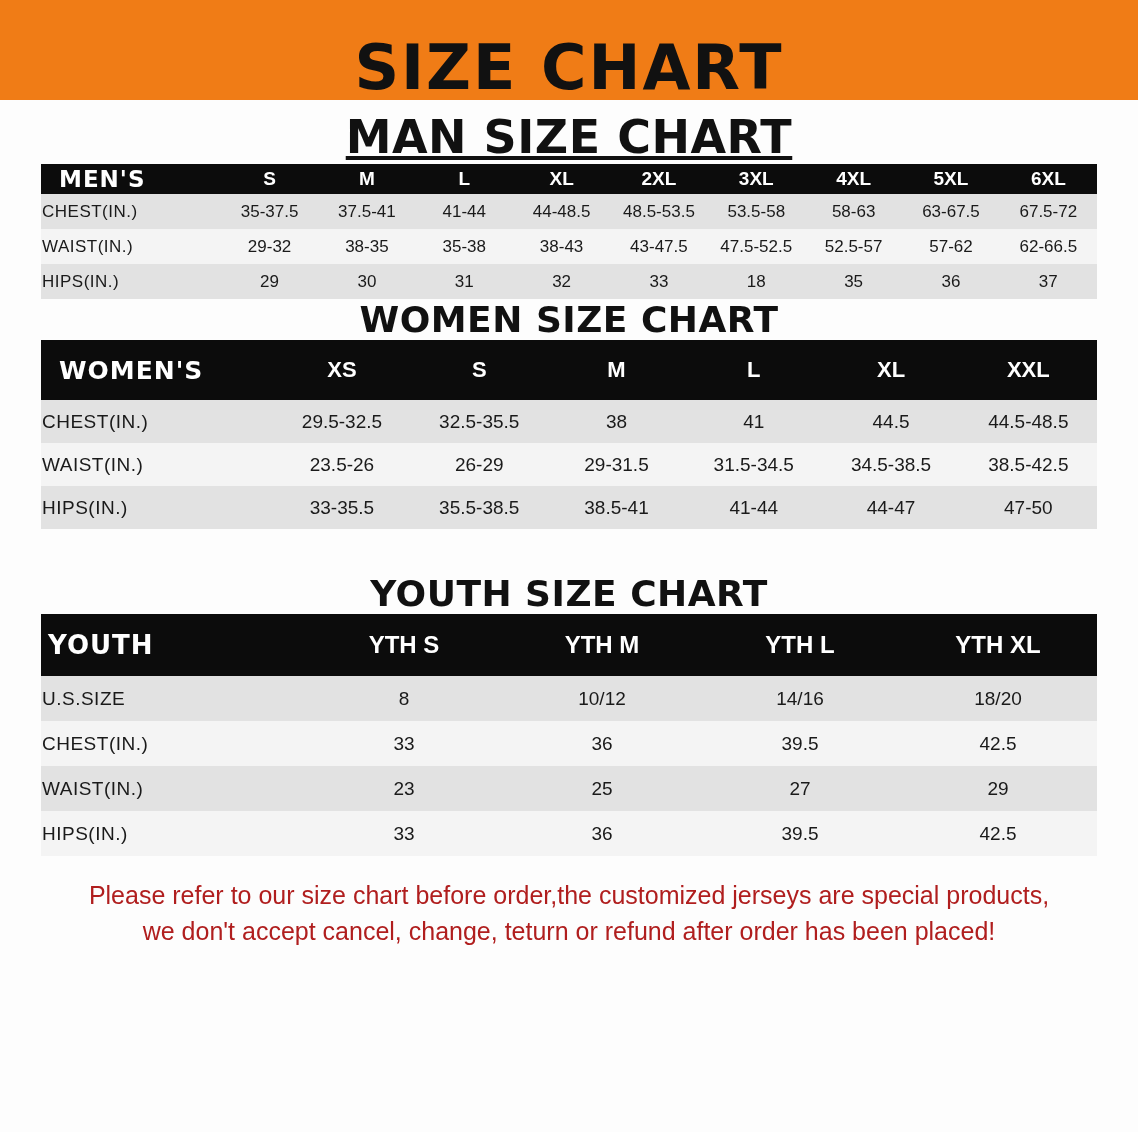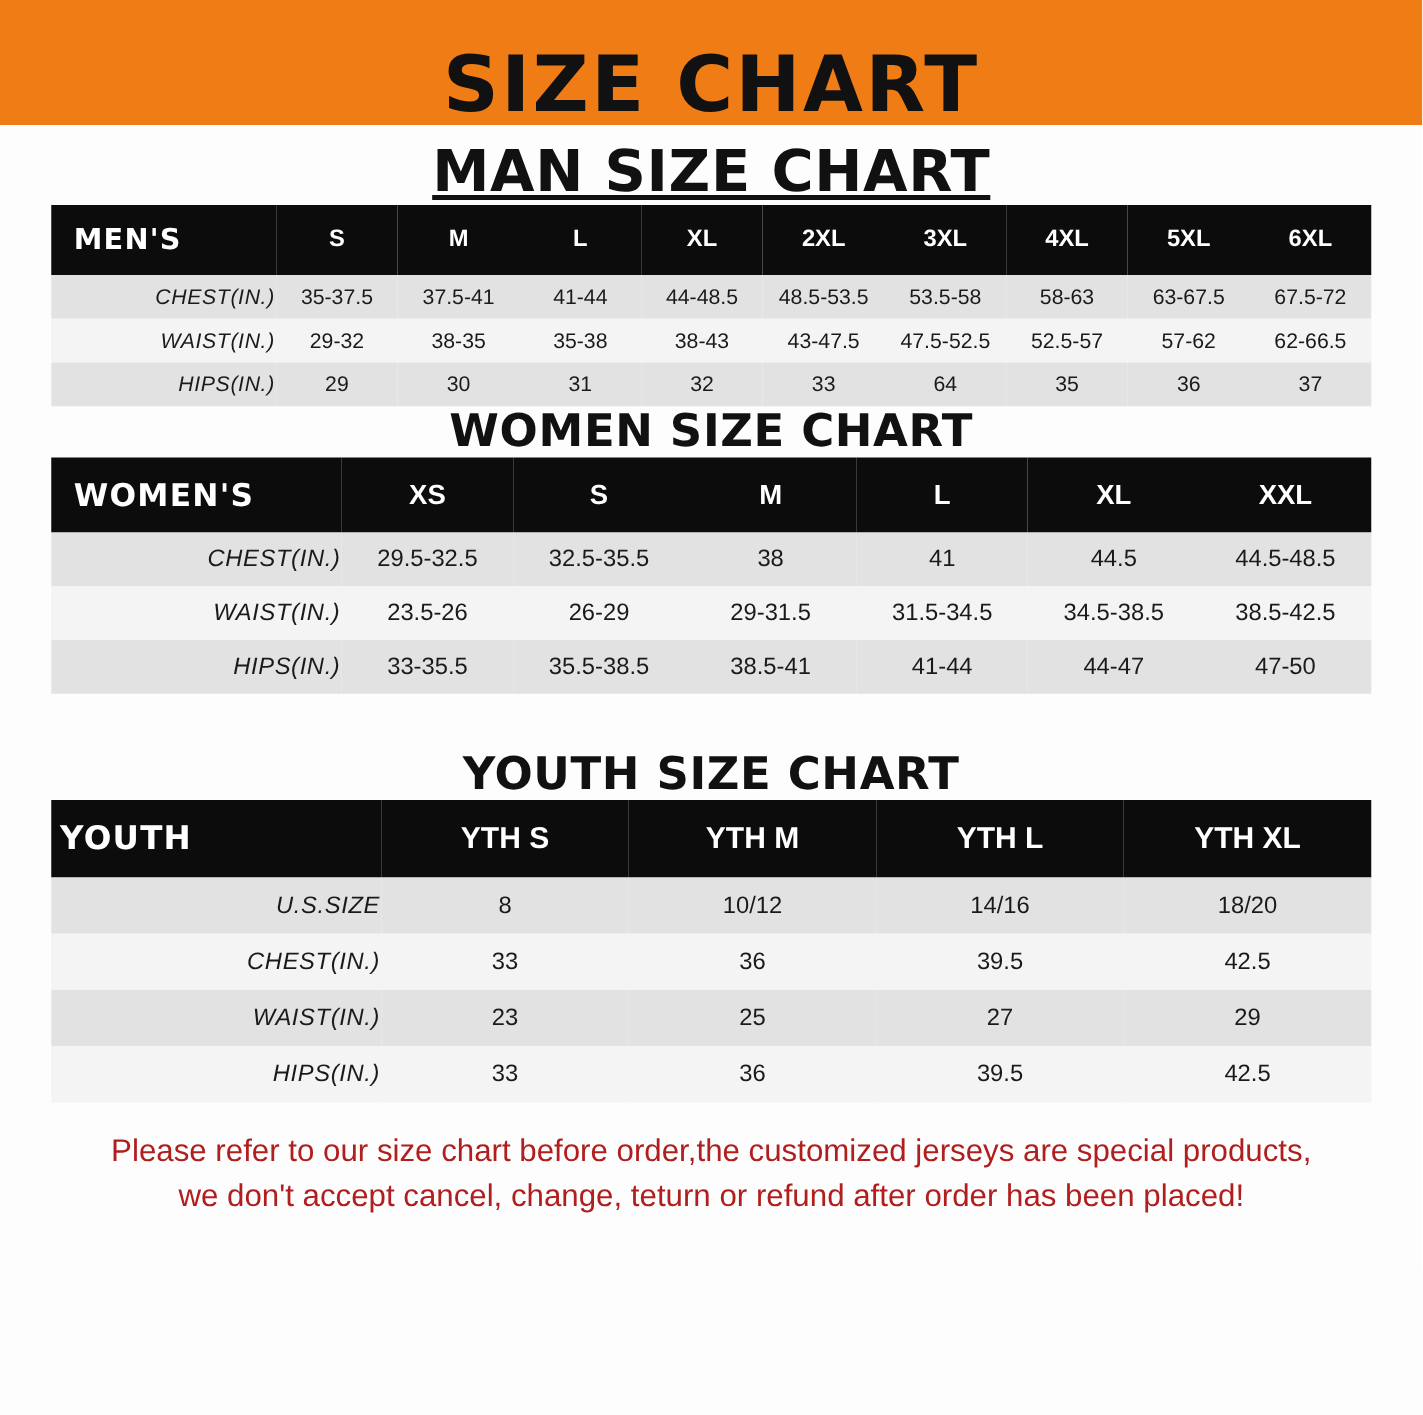--- a/index.html
+++ b/index.html
@@ -72,30 +72,29 @@
   .size-table thead th {
     color: #ffffff;
     font-weight: bold;
   }
   .size-table thead th.rowlabel {
     text-align: left;
     font-family: "DejaVu Sans", sans-serif;
     letter-spacing: 1px;
   }
   .size-table tbody td.rowlabel {
-    text-align: right;
+    text-align: left;
     letter-spacing: 0.5px;
-    font-style: italic;
   }
   
   .size-table tbody tr.odd  { background: #e2e2e2; }
   .size-table tbody tr.even { background: #f4f4f4; }
 
   
-  #men-table thead th { font-size: 19px; height: 56px; }
+  #men-table thead th { font-size: 19px; height: 30px; }
   #men-table thead th.rowlabel { font-size: 23px; padding-left: 18px; }
   #men-table tbody td { font-size: 17px; height: 35px; }
   #men-table tbody td.rowlabel { font-size: 17px; }
 
   
   #women-table thead th { font-size: 22px; height: 60px; }
   #women-table thead th.rowlabel { font-size: 25px; padding-left: 18px; }
   #women-table tbody td { font-size: 19px; height: 43px; }
 
   
@@ -177,21 +176,21 @@
           <td>57-62</td>
           <td>62-66.5</td>
         </tr>
         <tr class="odd">
           <td class="rowlabel">HIPS(IN.)</td>
           <td>29</td>
           <td>30</td>
           <td>31</td>
           <td>32</td>
           <td>33</td>
-          <td>64</td>
+          <td>18</td>
           <td>35</td>
           <td>36</td>
           <td>37</td>
         </tr>
       </tbody>
     </table>
   </div>
 
   <div class="section-heading" id="women-heading">WOMEN SIZE CHART</div>
   <div class="table-wrap">

